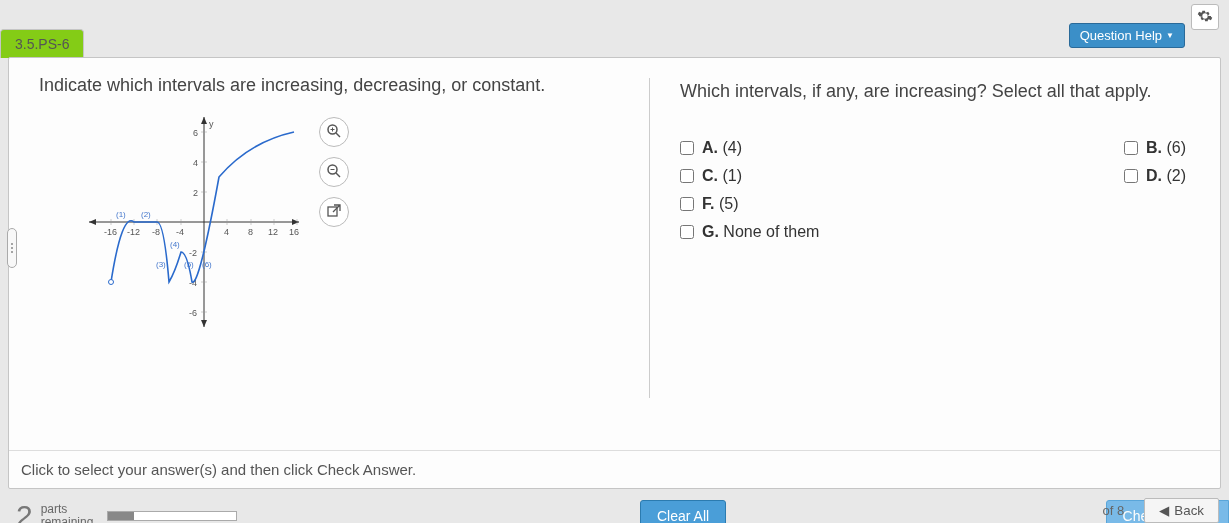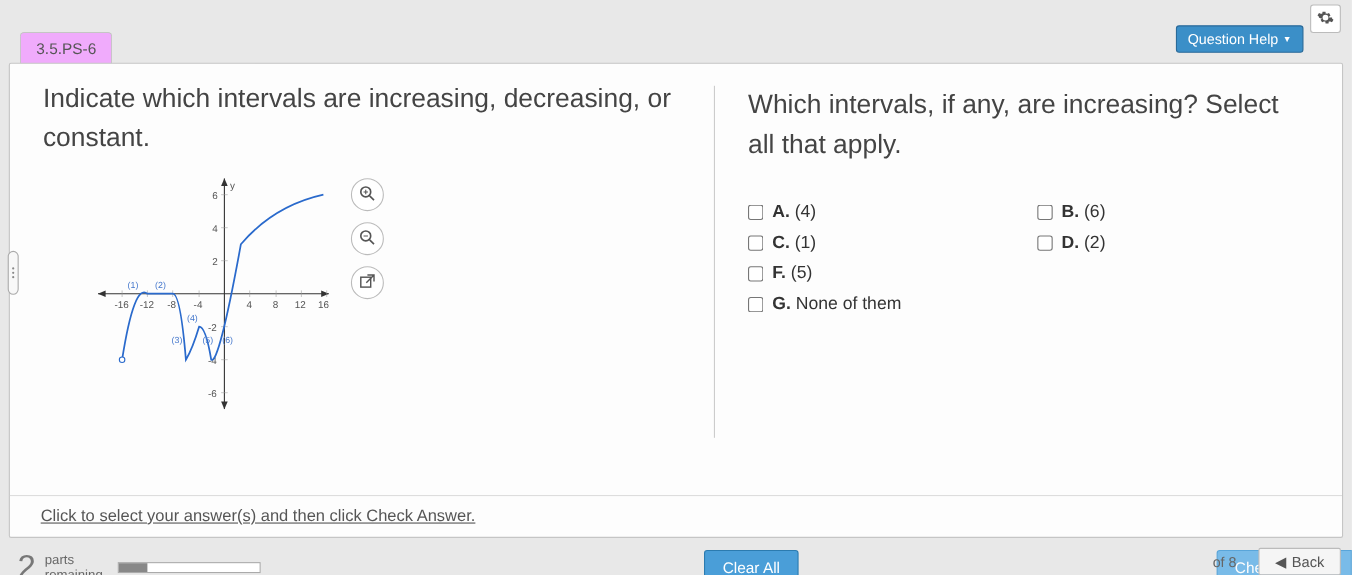--- a/index.html
+++ b/index.html
@@ -40,44 +40,43 @@
     border: 1px solid #bbb;
     border-radius: 3px;
     width: 28px; height: 26px;
     display: flex; justify-content: center; align-items: center;
     cursor: pointer;
   }
   .tab {
     display: inline-block;
     border: 1px solid #c5c5c5;
     border-bottom: none;
-    background: #f0abfc;
+    background: #84cc16;
     padding: 6px 14px;
     font-size: 14px;
     color: #555;
-    margin-left: 18px;
     margin-top: -2px;
     border-radius: 4px 4px 0 0;
     position: relative;
     top: 1px;
   }
   .main-panel {
     background: #fdfdfd;
     border: 1px solid #c5c5c5;
     margin: 0 8px;
     height: 432px;
     border-radius: 2px;
     display: flex;
     position: relative;
     padding-top: 14px;
   }
   .left-col { width: 640px; padding-left: 30px; padding-right: 20px; position: relative;}
   .right-col { flex: 1; padding: 0 34px 0 30px; border-left: 1px solid #ccc; margin-top: 6px; height: 320px; position: relative;}
   .prompt {
-    font-size: 24px;
+    font-size: 18px;
     color: #444;
     line-height: 1.5;
     margin-bottom: 18px;
   }
   .right-col .prompt { color:#444; }
   .graph-wrap {
     display: flex;
     align-items: flex-start;
     gap: 20px;
     margin-left: 50px;
@@ -109,39 +108,38 @@
     width: 10px; height: 40px;
     border: 1px solid #aaa;
     border-radius: 5px;
     background: #f8f8f8;
     display:flex; flex-direction:column; justify-content:center; align-items:center; gap:2px;
     cursor: ew-resize;
   }
   .drag-handle div { width:2px; height:2px; background:#888; border-radius:50%;}
   .options {
     display: grid;
-    grid-template-columns: 1fr 1fr;
+    grid-template-columns: 1fr;
     gap: 10px 20px;
     font-size: 16px;
     color: #333;
   }
   .opt {
     display: flex; align-items: center; gap: 8px;
   }
   .opt input { width: 14px; height: 14px; cursor: pointer; accent-color:#888;}
   .opt .letter { font-weight: bold; }
   .opt-g { grid-column: 1 / 3; }
   .instr-bar {
     position: absolute;
     bottom: 0; left: 0; width: 100%;
-    padding: 10px 28px;
+    padding: 10px 12px;
     border-top: 1px solid #ddd;
     font-size: 15px;
     color: #555;
-    text-decoration: underline;
   }
   .footer {
     height: 54px;
     display: flex;
     align-items: center;
     padding: 0 16px;
     gap: 14px;
     position: relative;
   }
   .parts-box {

